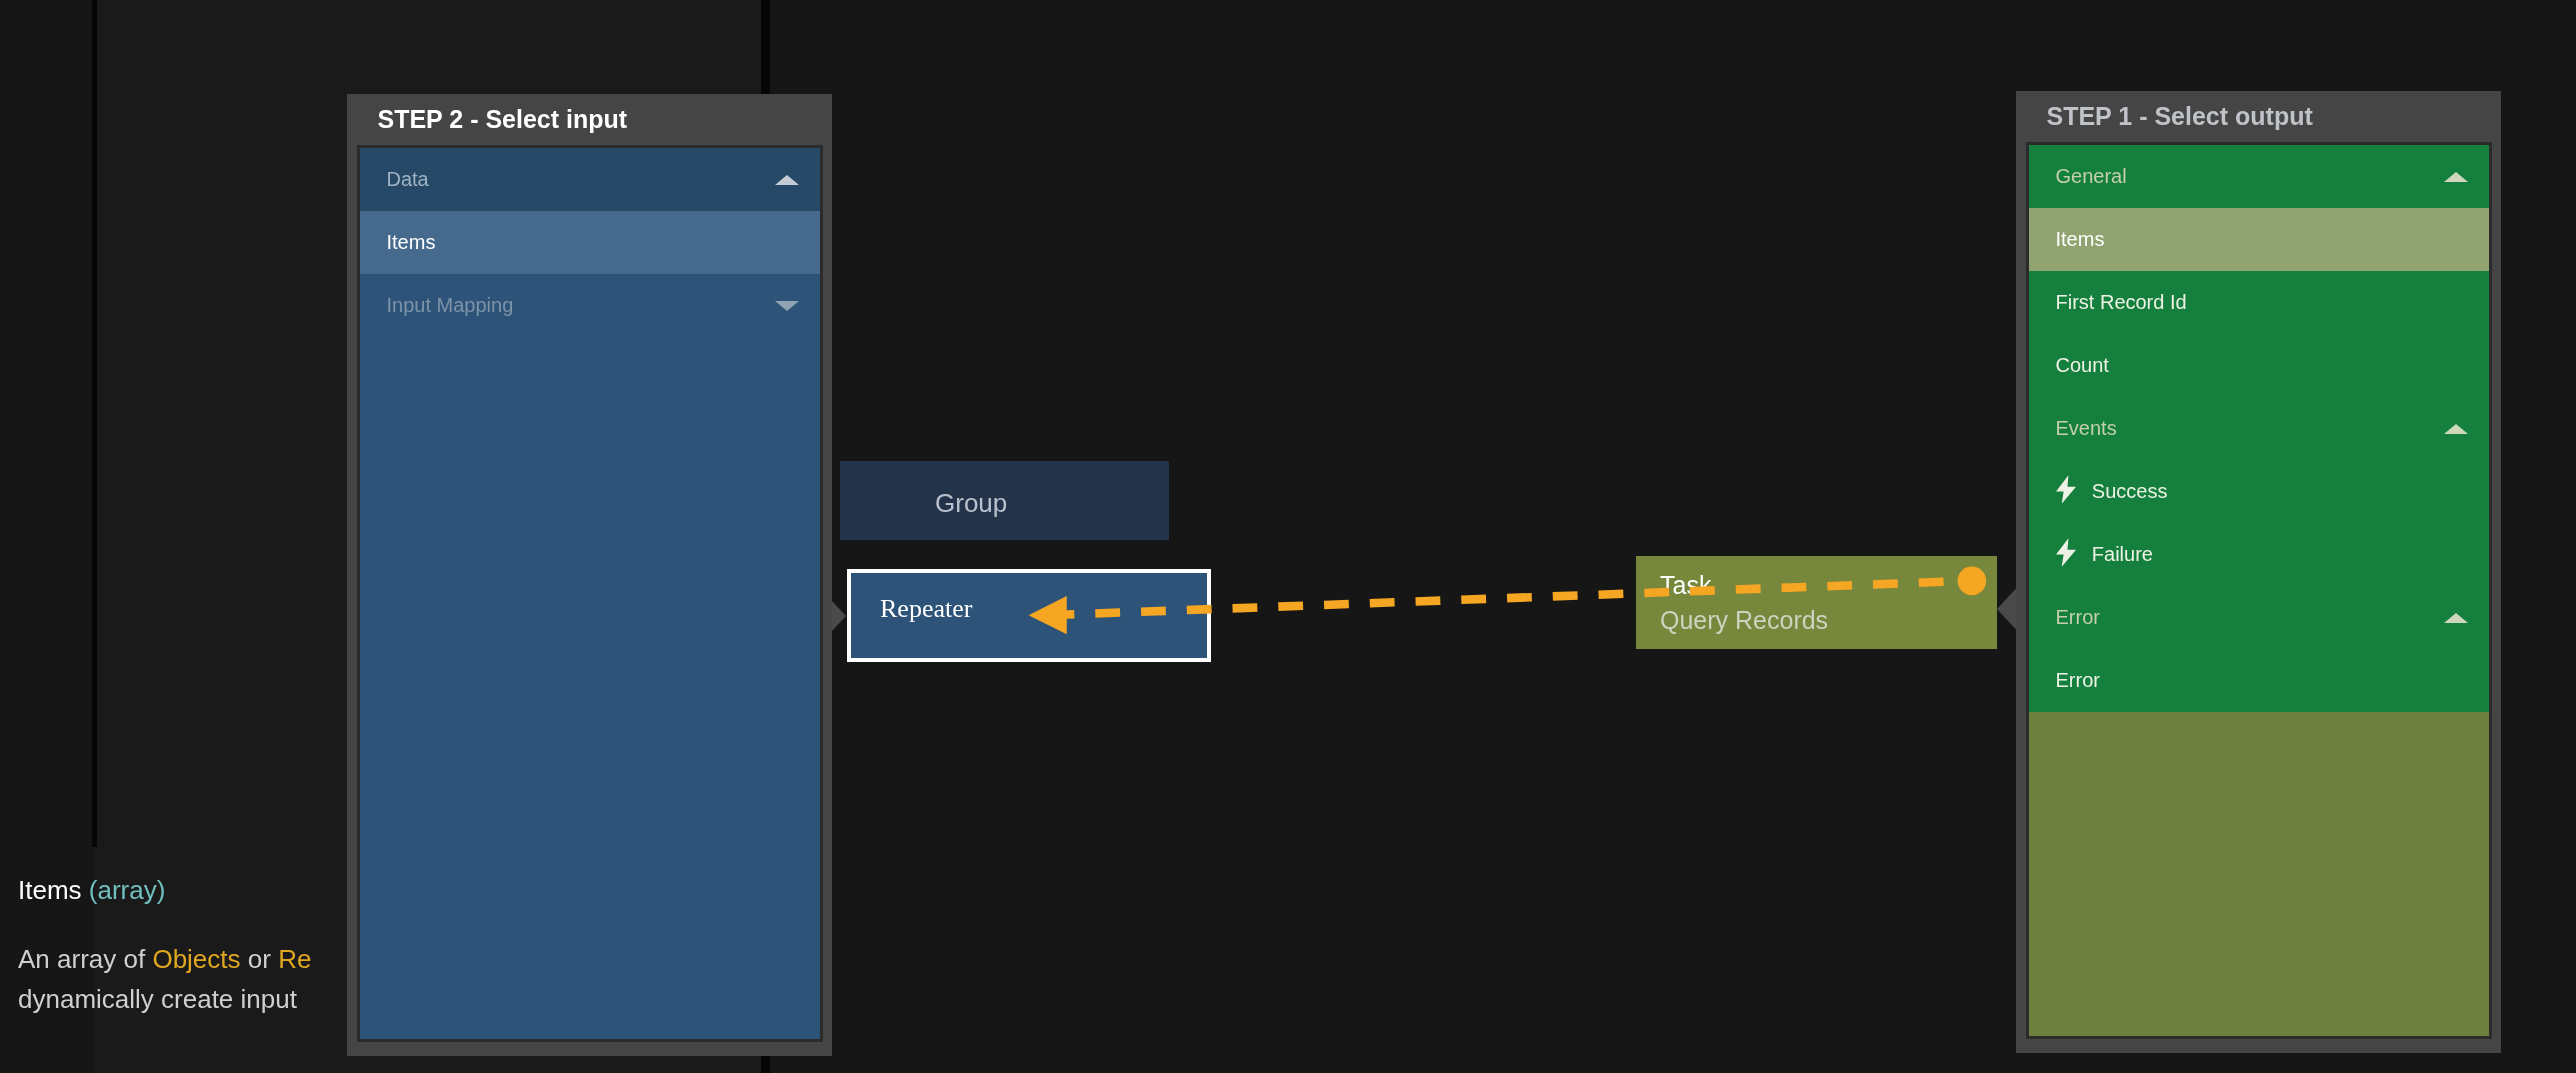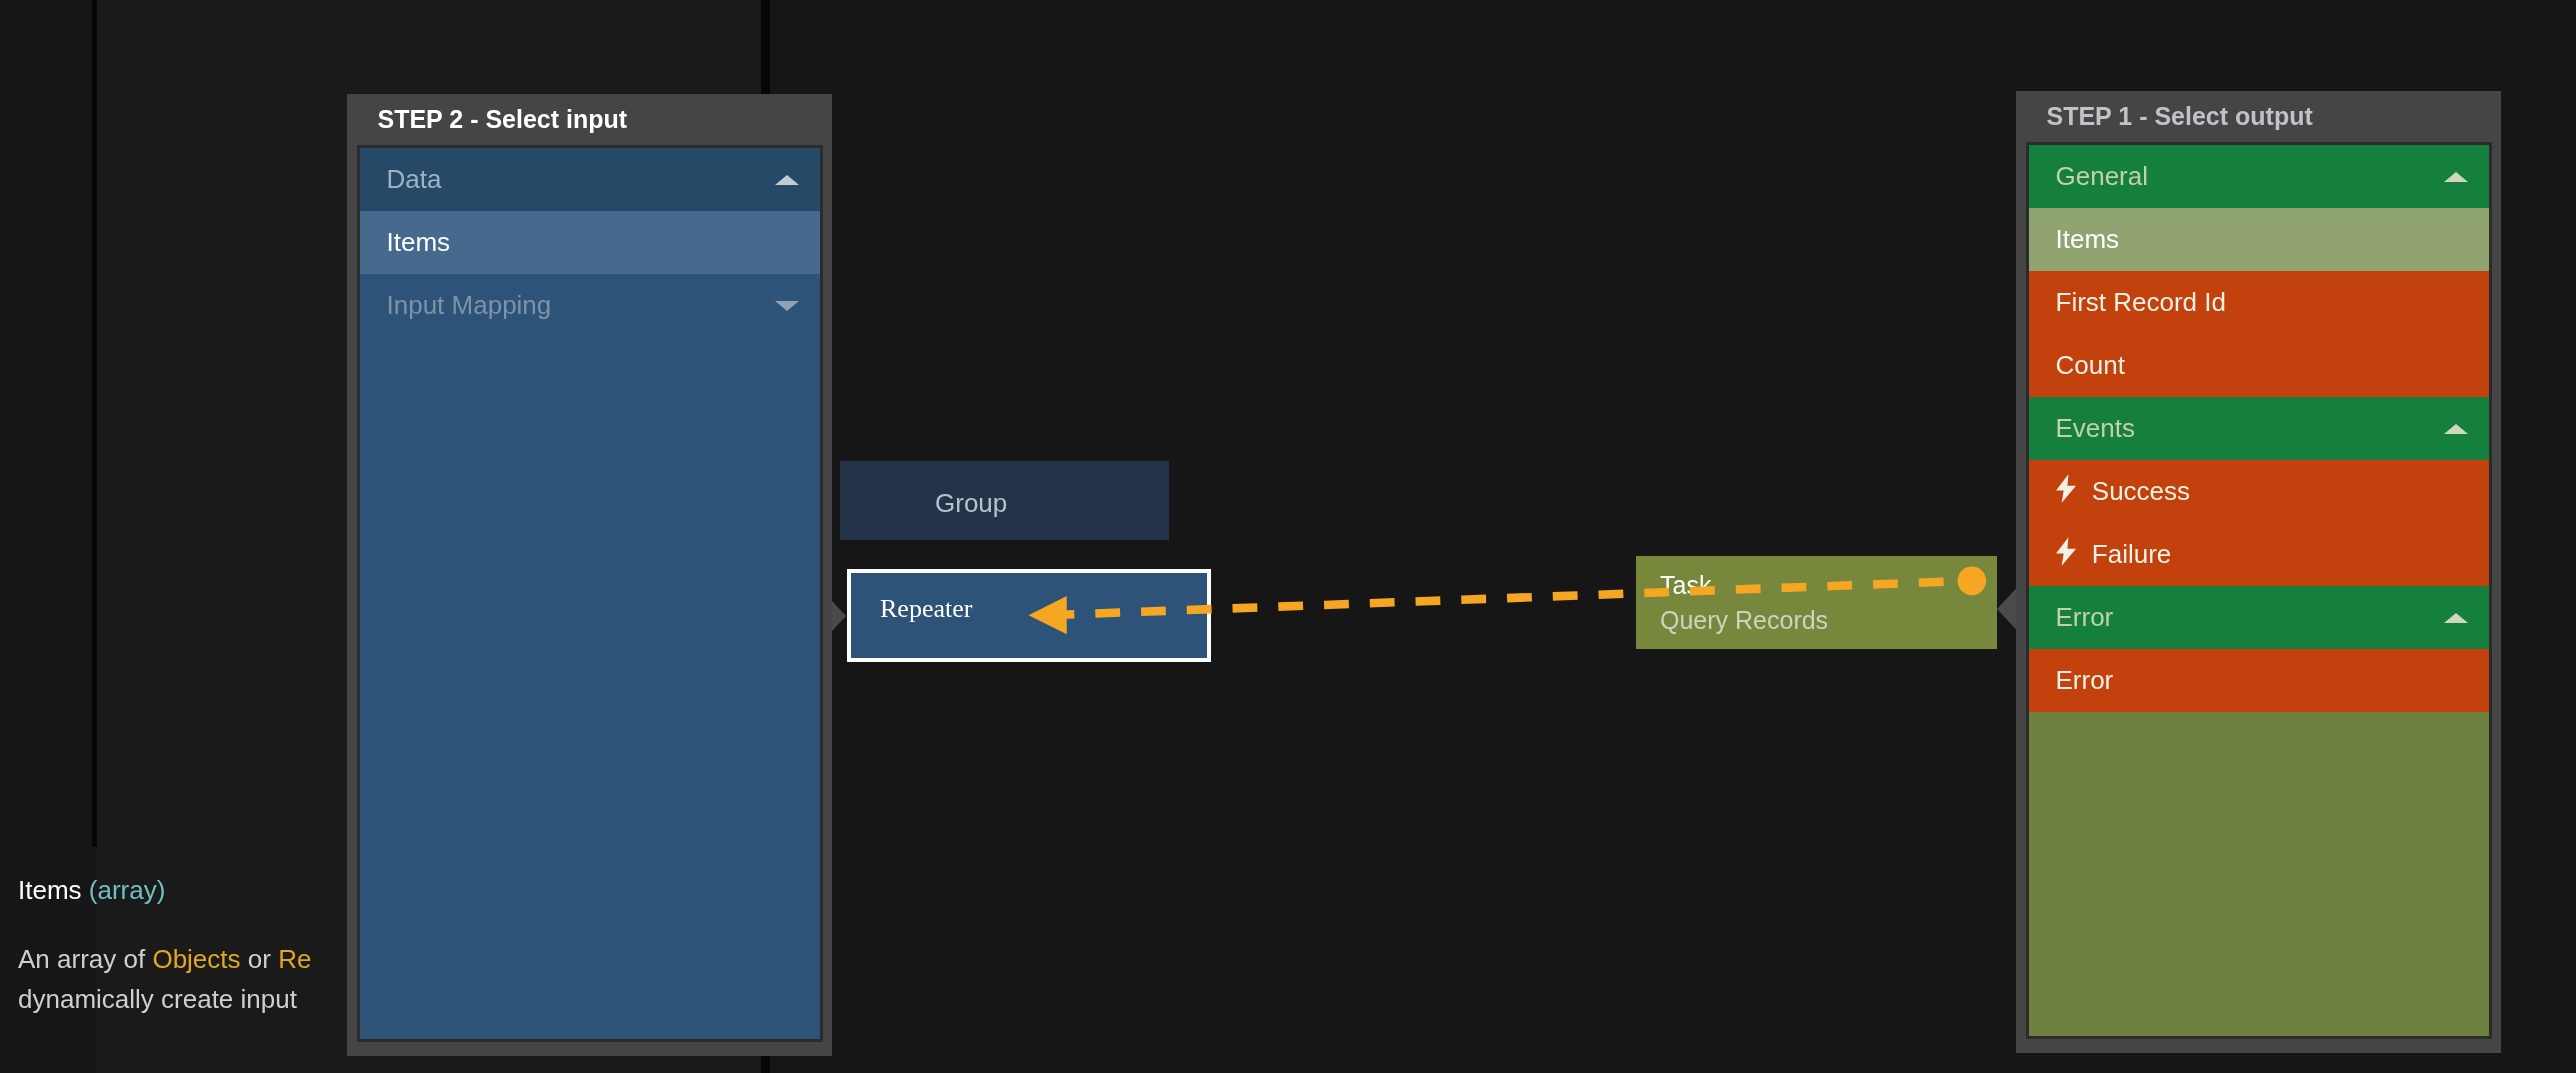--- a/index.html
+++ b/index.html
@@ -76,21 +76,21 @@
     font-size: 25px; font-weight: bold;
   }
   .panel-body {
     margin: 0 9.5px 9.5px 9.5px;
     border: 3.8px solid #2b2b2b;
     overflow: hidden;
   }
   .panel-row {
     height: 63px; display: flex; align-items: center;
     padding-left: 27px; padding-right: 21px;
-    font-size: 26px; position: relative;
+    font-size: 20px; position: relative;
   }
   .panel-row .row-label { flex: 1; }
   .caret {
     width: 0; height: 0; margin-left: auto;
   }
   .caret.up {
     border-left: 12.4px solid transparent;
     border-right: 12.4px solid transparent;
     border-bottom: 10.5px solid #c3ccd4;
   }
@@ -108,21 +108,21 @@
   .row-section-blue { background: #254966; color: #9fb2c4; }
   .row-item-blue    { background: #2d5378; color: #ffffff; }
   .row-item-blue.selected { background: #456a8d; color: #ffffff; }
   .row-section-blue.dim { background: #2d5378; color: #7c93a8; }
 
   
   #panel-step1 { left: 2016px; top: 91px; width: 485px; height: 962px; }
   #panel-step1 .panel-header { color: #bfc3c7; }
   #panel-step1 .panel-body { background: #6d803d; height: 897px; }
   .row-section-green { background: #15803d; color: #c5cfae; }
-  .row-item-green    { background: #c2410c; color: #eef2e6; }
+  .row-item-green    { background: #15803d; color: #eef2e6; }
   .row-item-green.selected { background: #92a372; color: #ffffff; }
   .caret.green-up {
     border-left: 12.4px solid transparent;
     border-right: 12.4px solid transparent;
     border-bottom: 10.5px solid #cfd8bd;
   }
 
   
   #doc {
     position: absolute; left: 18px; top: 870px; width: 725px;

